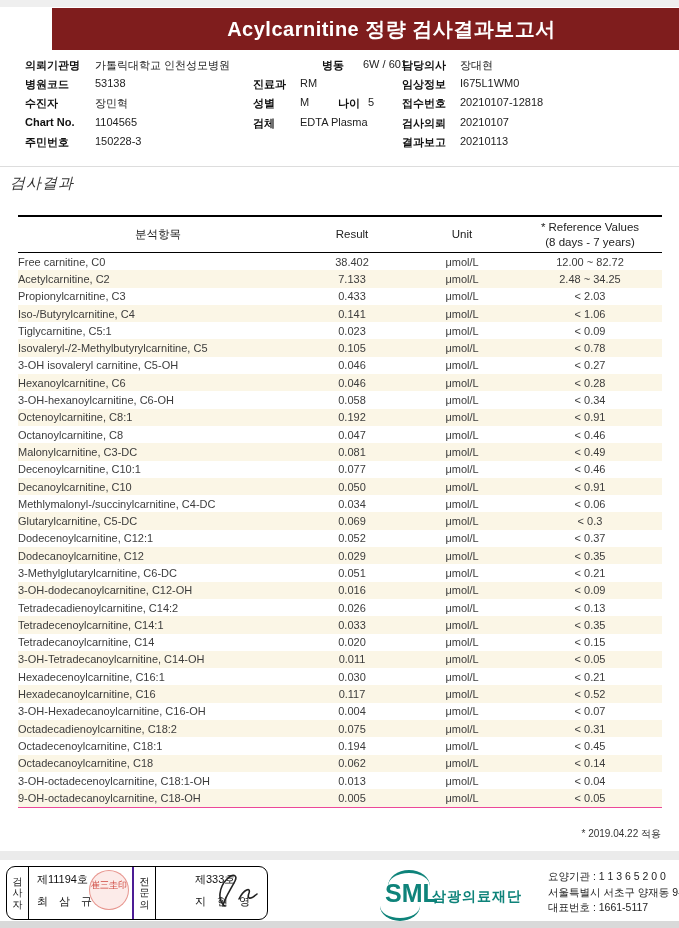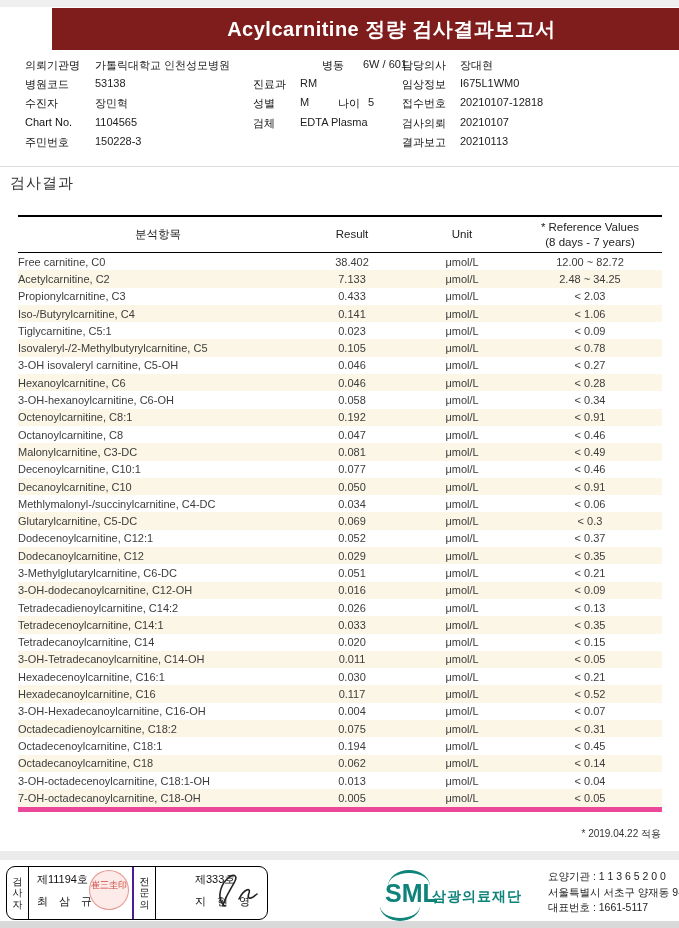--- a/index.html
+++ b/index.html
@@ -4,26 +4,26 @@
 <style>
   html,body{margin:0;padding:0;background:#fff;}
   body{font-family:"Liberation Sans","DejaVu Sans",sans-serif;}
   .page{position:relative;width:679px;height:928px;background:#fff;overflow:hidden;}
   .top-strip{position:absolute;left:0;top:0;width:679px;height:7px;background:#efefef;border-bottom:1px solid #fff;}
   .titlebar{position:absolute;left:17px;top:8px;width:679px;height:42px;background:#7f1d1d;display:flex;align-items:center;justify-content:center;margin-left:35px;}
   .titlebar h1{margin:0;color:#fff;font-size:20px;letter-spacing:.5px;font-weight:bold;}
   
   .info{position:absolute;left:0;top:0;width:679px;height:165px;font-size:11px;color:#222;}
   .info span{position:absolute;white-space:nowrap;}
-  .lab{font-weight:normal;color:#111;}
+  .lab{font-weight:bold;color:#111;}
   .rule1{position:absolute;left:0;top:166px;width:679px;border-top:1px solid #ddd;}
-  .section-title{position:absolute;left:10px;top:174px;font-size:15px;color:#333;letter-spacing:1px;}
+  .section-title{position:absolute;left:10px;top:174px;font-size:15px;color:#333;letter-spacing:1px;font-style:italic;}
   
   table.results{position:absolute;left:18px;top:215px;width:644px;border-collapse:collapse;table-layout:fixed;
-    border-top:2px solid #000;border-bottom:5px solid #ec4899;font-size:11px;color:#3c3c3c;}
+    border-top:2px solid #000;border-bottom:1px solid #ec4899;font-size:11px;color:#3c3c3c;}
   table.results col.c1{width:280px;} table.results col.c2{width:108px;}
   table.results col.c3{width:112px;} table.results col.c4{width:144px;}
   table.results thead th{font-weight:normal;font-size:11.5px;color:#222;height:33px;
     border-bottom:1px solid #000;text-align:center;vertical-align:middle;line-height:1.25;}
   table.results tbody td{height:17.3px;padding:0;vertical-align:middle;}
   table.results tbody tr:nth-child(even){background:#fbf6e6;}
   td.item{text-align:left;padding-left:85px;}
   td.result,td.unit,td.ref{text-align:center;}
   .footnote{position:absolute;left:0;top:827px;width:661px;text-align:right;font-size:10px;color:#333;}
   .gray-band{position:absolute;left:0;top:851px;width:679px;height:9px;background:#ebebeb;}
@@ -301,21 +301,21 @@
           <td class="unit">μmol/L</td>
           <td class="ref">&lt; 0.14</td>
         </tr>
         <tr>
           <td class="item">3-OH-octadecenoylcarnitine, C18:1-OH</td>
           <td class="result">0.013</td>
           <td class="unit">μmol/L</td>
           <td class="ref">&lt; 0.04</td>
         </tr>
         <tr>
-          <td class="item">7-OH-octadecanoylcarnitine, C18-OH</td>
+          <td class="item">9-OH-octadecanoylcarnitine, C18-OH</td>
           <td class="result">0.005</td>
           <td class="unit">μmol/L</td>
           <td class="ref">&lt; 0.05</td>
         </tr>
       </tbody>
   </table>
 
   <div class="footnote">* 2019.04.22 적용</div>
   <div class="gray-band"></div>
 

